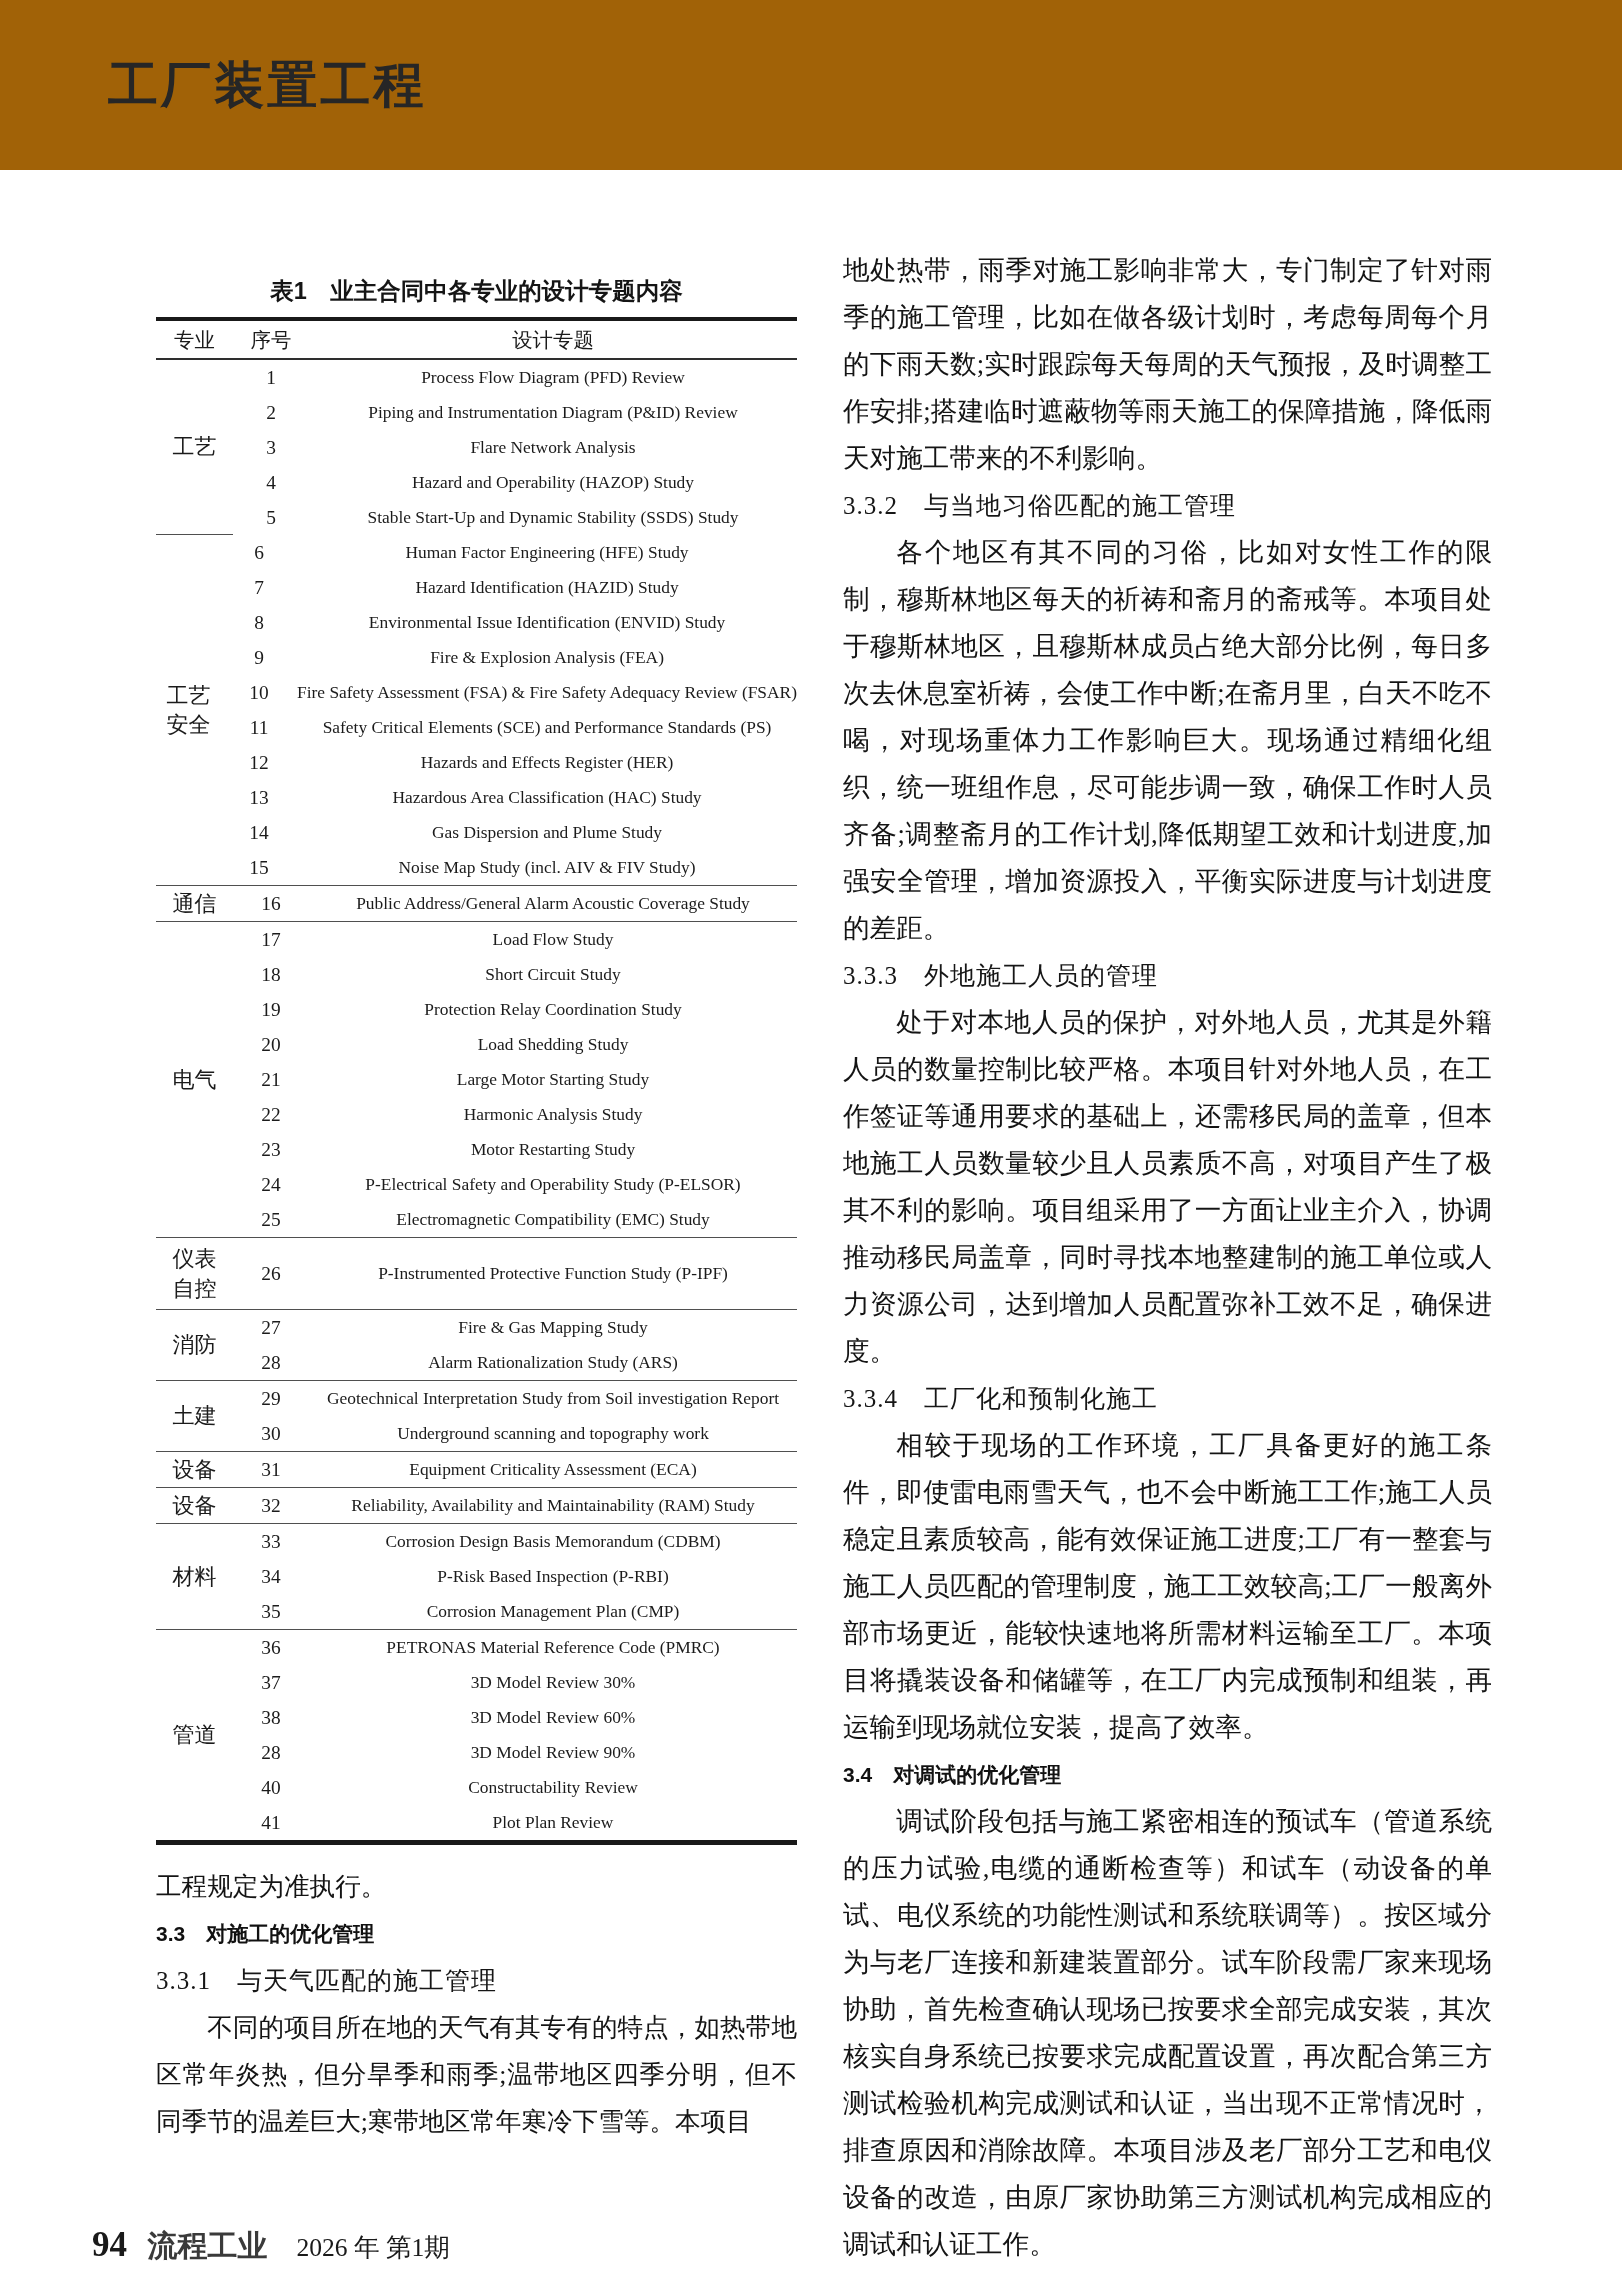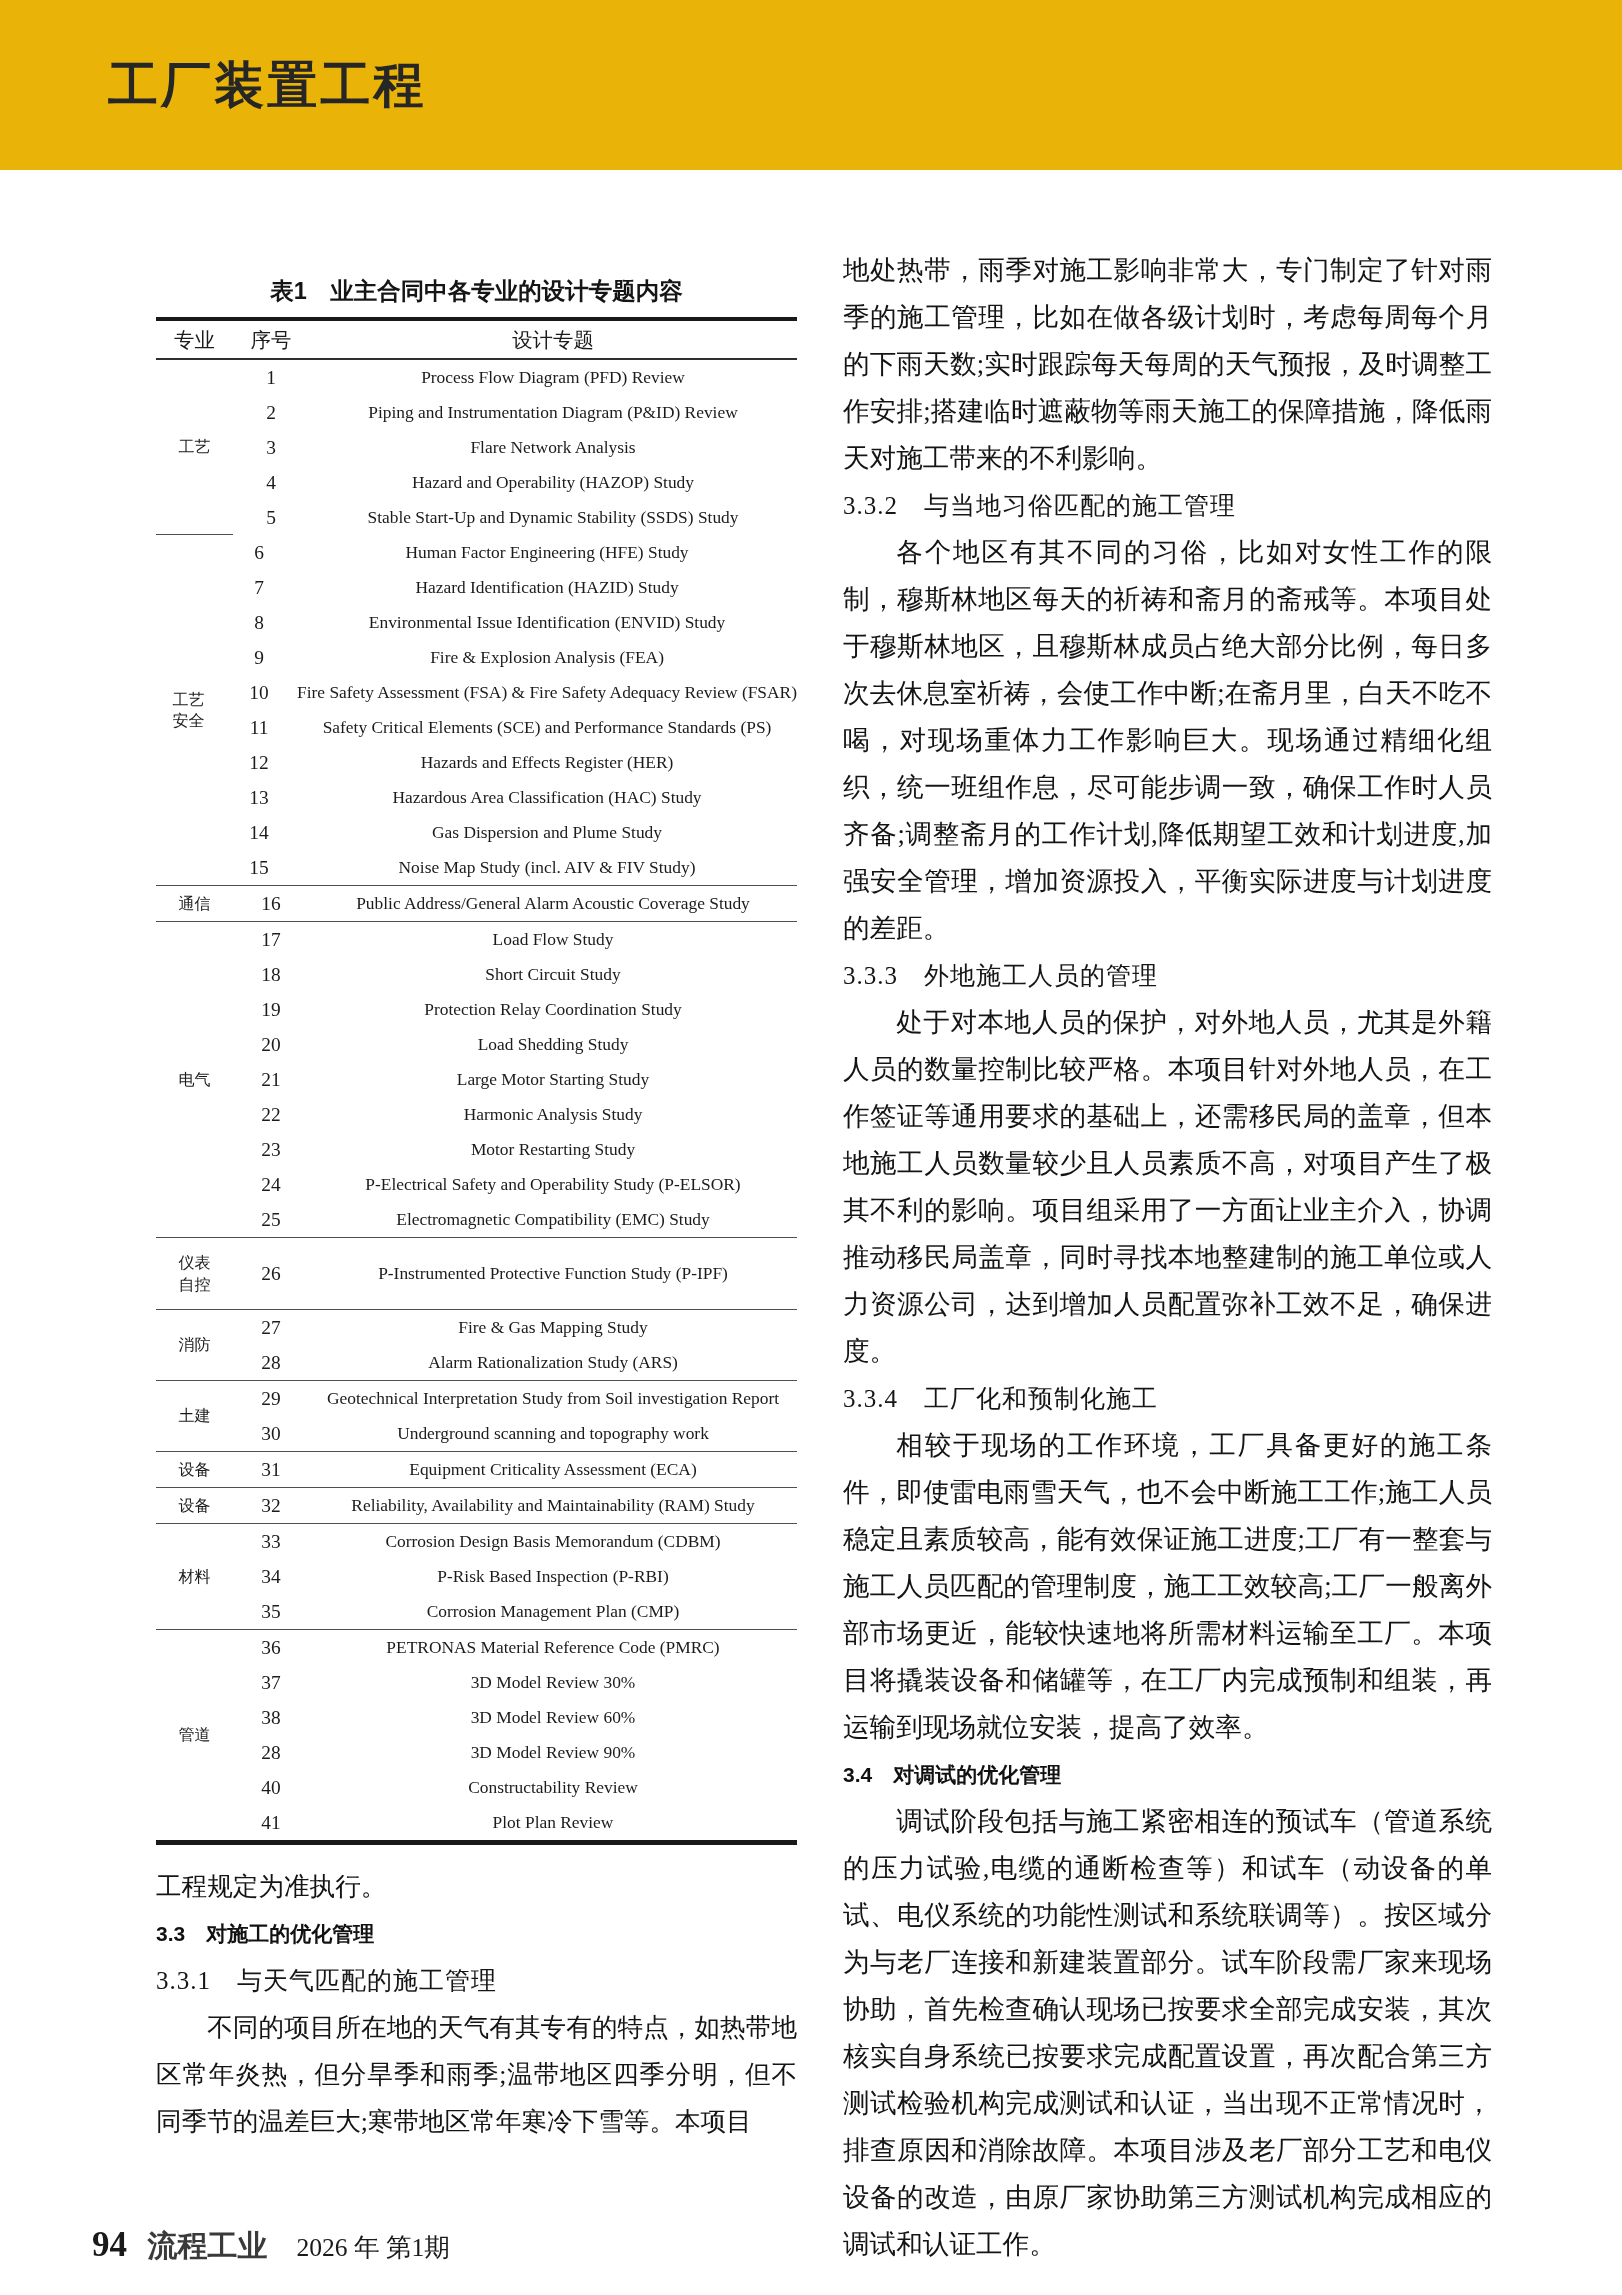--- a/index.html
+++ b/index.html
@@ -7,21 +7,21 @@
     width:1623px; height:2295px;
     background:#ffffff;
     font-family:"Liberation Serif", serif;
     color:#1b1b1b;
     position:relative;
     overflow:hidden;
   }
   
   .banner {
     width:100%; height:170px;
-    background:#eab308;
+    background:#a16207;
     display:flex; align-items:center;
   }
   .banner-title {
     margin-left:108px;
     font-family:"Liberation Sans", sans-serif;
     font-weight:700;
     font-size:50px;
     letter-spacing:3.1px;
     color:#262626;
   }
@@ -53,21 +53,21 @@
   .th-no    { width:76px; text-align:center; }
   .th-topic { flex:1; text-align:center; }
 
   .tgroup { display:flex; }
   .tgroup.rule { border-top:1.5px solid #4f4f4f; }
   .gcell {
     width:77px;
     display:flex; align-items:center; justify-content:center;
     text-align:center;
     white-space:pre-line;
-    font-size:16px;
+    font-size:22px;
     line-height:1.35;
   }
   .gcell.srule { border-bottom:1.5px solid #4f4f4f; }
   .grows { flex:1; display:flex; flex-direction:column; }
   .trow { display:flex; height:35px; align-items:center; }
   .trow.tall { height:71px; }
   .trow .no { width:76px; text-align:center; font-size:19.4px; }
   .trow .topic {
     flex:1; text-align:center;
     font-size:17.4px;

